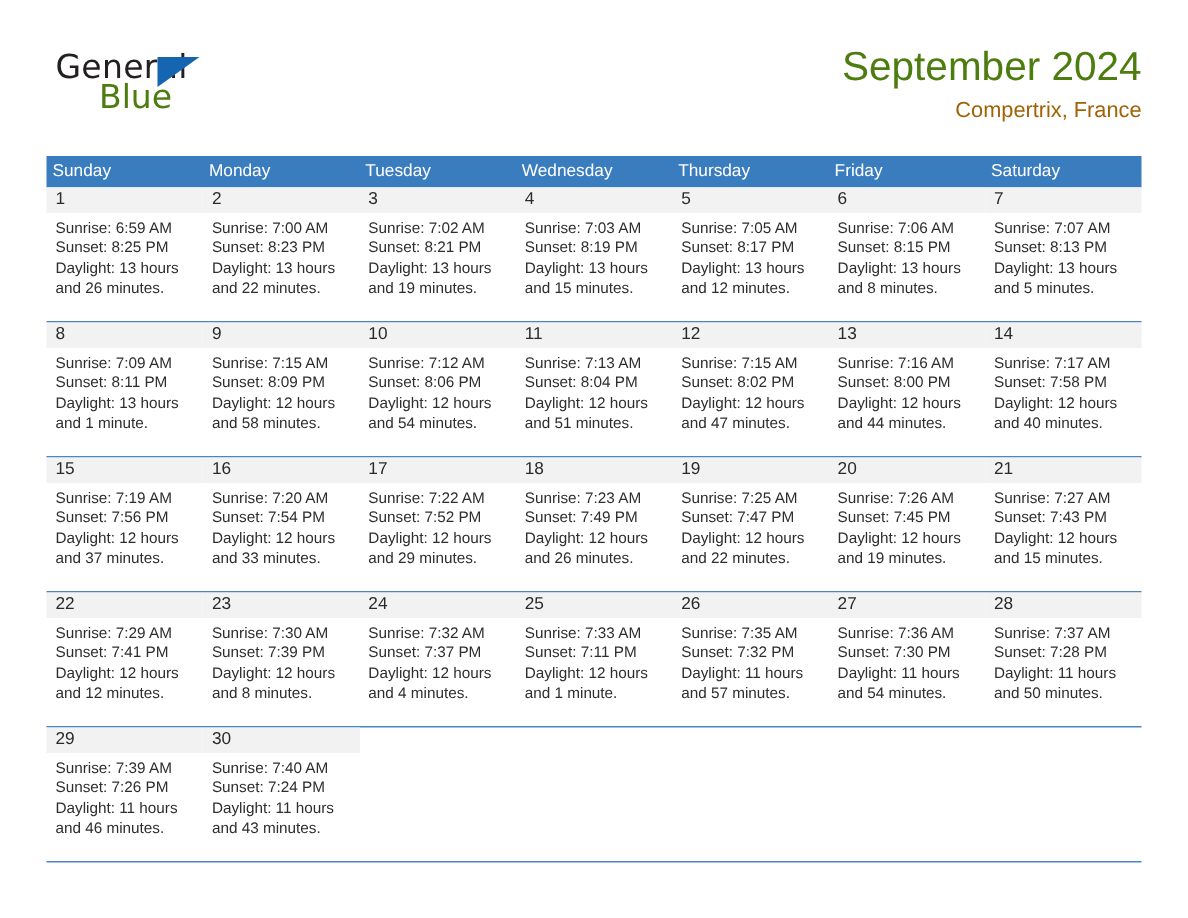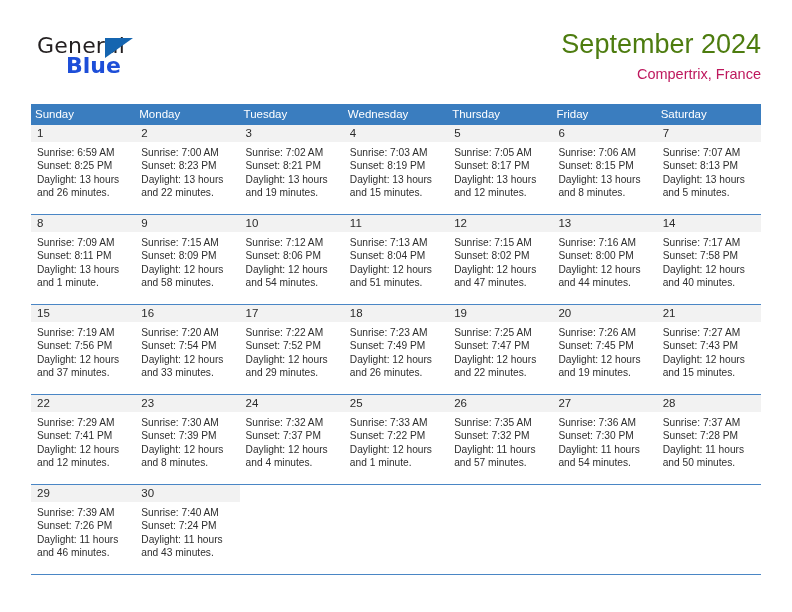--- a/index.html
+++ b/index.html
@@ -54,43 +54,43 @@
     width: 0;
     height: 0;
     border-left: 28px solid #1565b0;
     border-bottom: 20px solid transparent;
   }
   .logo-blue {
     position: absolute;
     left: 29px;
     top: 20px;
     font-size: 22px;
-    color: #1d4ed8;
+    color: #4d7c0f;
     font-family: "DejaVu Sans", sans-serif;
-    font-weight: 700;
+    font-weight: 400;
   }
 
   .title-block {
     position: absolute;
     right: 36px;
     top: 28px;
     text-align: right;
   }
   .cal-title {
     font-size: 27px;
     font-weight: 400;
     color: #4d7c0f;
     line-height: 32px;
     white-space: nowrap;
   }
   .cal-subtitle {
     margin-top: 6px;
     font-size: 14.5px;
     font-weight: 400;
-    color: #be185d;
+    color: #a16207;
     line-height: 17px;
     white-space: nowrap;
   }
 
   
   .calendar {
     position: absolute;
     left: 31px;
     top: 104px;
     width: 730px;
@@ -401,21 +401,21 @@
               <div>Sunrise: 7:32 AM</div>
               <div>Sunset: 7:37 PM</div>
               <div>Daylight: 12 hours</div>
               <div>and 4 minutes.</div>
             </div>
           </div>
           <div class="day-cell">
             <div class="daynum-band">25</div>
             <div class="day-info">
               <div>Sunrise: 7:33 AM</div>
-              <div>Sunset: 7:22 PM</div>
+              <div>Sunset: 7:11 PM</div>
               <div>Daylight: 12 hours</div>
               <div>and 1 minute.</div>
             </div>
           </div>
           <div class="day-cell">
             <div class="daynum-band">26</div>
             <div class="day-info">
               <div>Sunrise: 7:35 AM</div>
               <div>Sunset: 7:32 PM</div>
               <div>Daylight: 11 hours</div>

